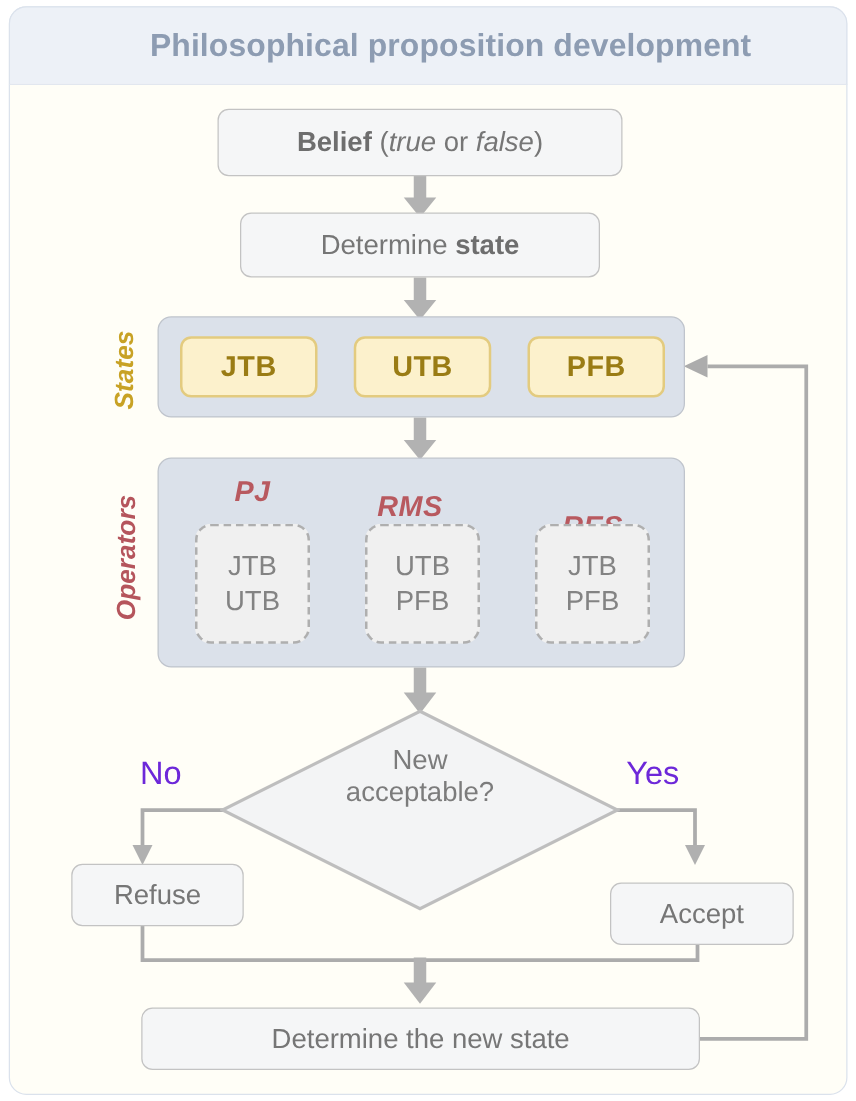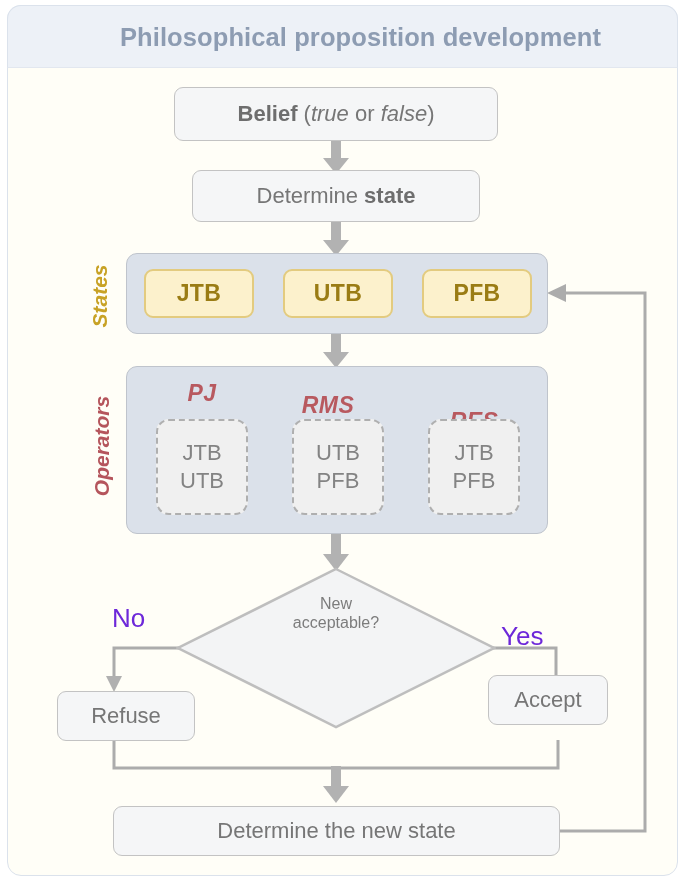--- a/index.html
+++ b/index.html
@@ -149,21 +149,21 @@
     text-align: center;
   }
   .side-states { color: #C8A225; }
   .side-operators { color: #B5555C; }
 
   
   .diamond-label {
     position: absolute;
     text-align: center;
     color: #7C7C7C;
-    font-size: 16px;
+    font-size: 22px;
     line-height: 1.16;
   }
 
   
   .edge-label {
     position: absolute;
     color: #6d28d9;
     font-size: 26px;
     white-space: nowrap;
   }
@@ -288,27 +288,27 @@
 
   <svg style="position:absolute; left:176px; top:567px; width:320px; height:162px;" viewBox="0 0 320 162" width="320" height="162">
     <polygon points="160,2 318,81 160,160 2,81" fill="#F3F4F5" stroke="#BEBEBE" stroke-width="2.5"></polygon>
   </svg>
   <div class="diamond-label" style="left:236px; top:595px; width:200px;">
     <div>New</div>
     <div>acceptable?</div>
   </div>
 
   <div class="edge-label" style="left:112px; top:603px;">No</div>
-  <div class="edge-label" style="left:501px; top:621px;">Yes</div>
+  <div class="edge-label" style="left:501px; top:603px;">Yes</div>
 
   <div class="node" style="left:57px; top:691px; width:138px; height:50px;">
     <span>Refuse</span>
   </div>
 
-  <div class="node" style="left:488px; top:675px; width:120px; height:50px;">
+  <div class="node" style="left:488px; top:706px; width:147px; height:50px;">
     <span>Accept</span>
   </div>
 
   <div class="node" style="left:113px; top:806px; width:447px; height:50px;">
     <span>Determine the new state</span>
   </div>
 
 </div>
 
 </body></html>

